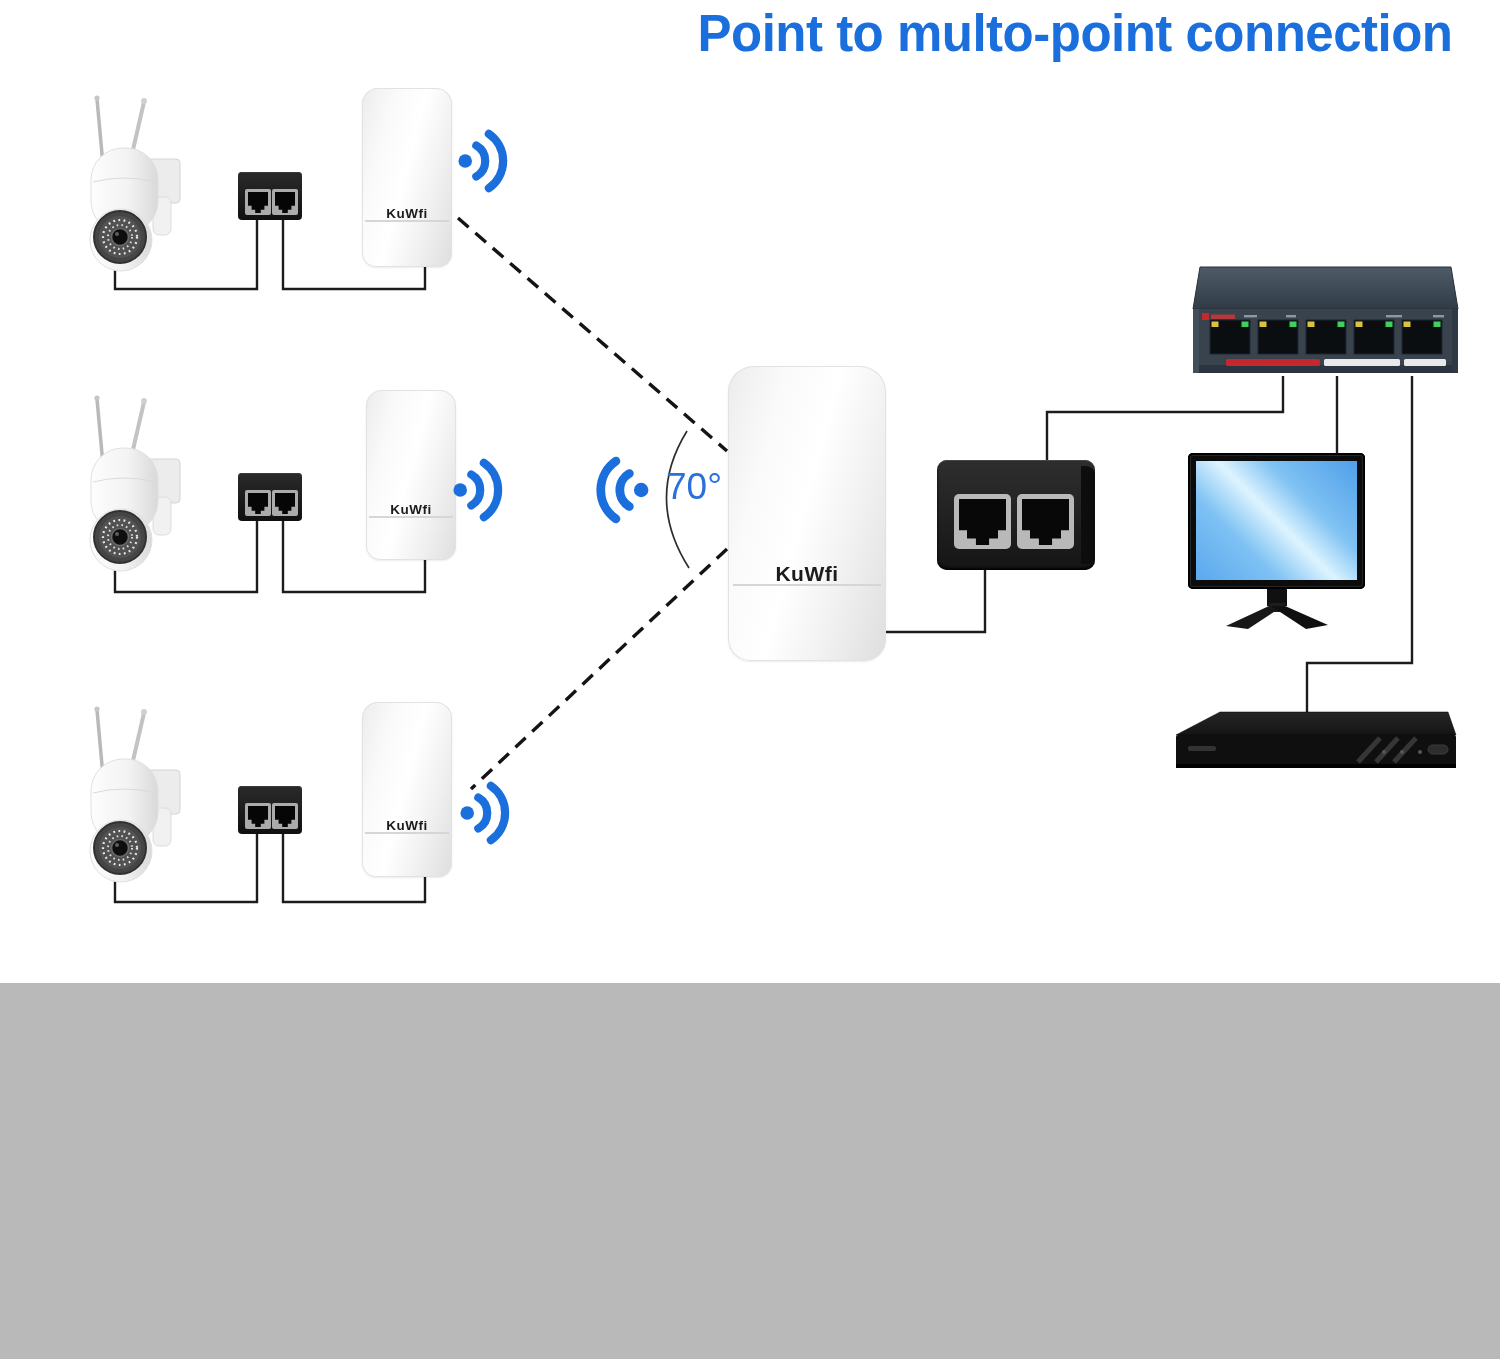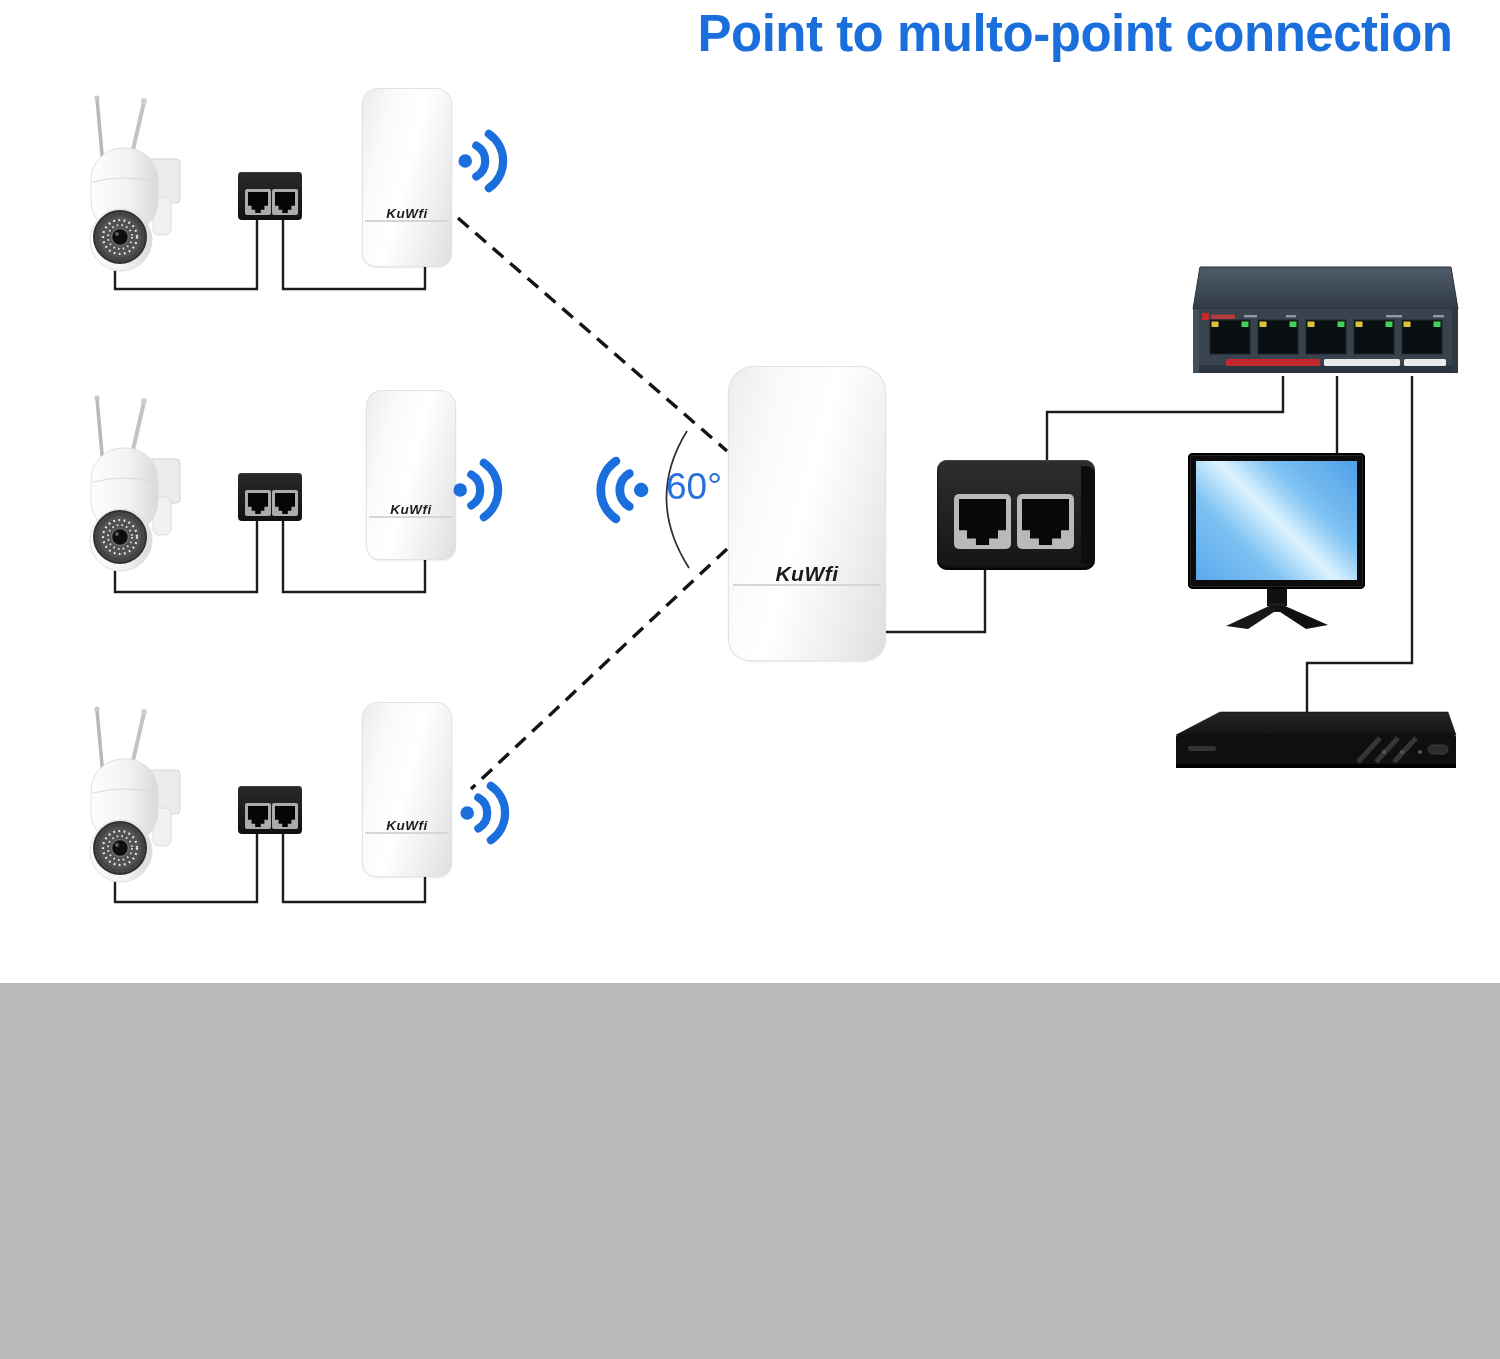--- a/index.html
+++ b/index.html
@@ -19,21 +19,21 @@
   
   .poe-s{position:absolute;width:64px;height:48px;background:linear-gradient(#2a2a2a,#101010);
          border-radius:4px;box-shadow:inset 0 1px 0 #3a3a3a;}
   .poe-s.g1{left:238px;top:172px}.poe-s.g2{left:238px;top:473px}.poe-s.g3{left:238px;top:786px}
   .poe-s .port{position:absolute;top:17px;width:26px;height:26px;background:#ababab;border-radius:2px;}
   .poe-s .port.p1{left:7px}.poe-s .port.p2{left:34px}
   .poe-s .port .jack{position:absolute;left:3px;top:3px;right:3px;bottom:2px;background:#060606;
         clip-path:polygon(0 0,100% 0,100% 66%,82% 66%,82% 85%,64% 85%,64% 100%,36% 100%,36% 85%,18% 85%,18% 66%,0 66%);}
   
   .cpe{position:absolute;background:linear-gradient(105deg,#ececec 0%,#fafafa 25%,#ffffff 48%,#f1f1f1 72%,#dedede 100%);
-       box-shadow:inset 0 0 0 1px #e2e2e2, 0 1px 2px rgba(0,0,0,0.08);font-style:italic;}
+       box-shadow:inset 0 0 0 1px #e2e2e2, 0 1px 2px rgba(0,0,0,0.08);}
   .cpe .seam{position:absolute;left:3%;width:94%;height:2px;background:#d6d6d6;top:74%;}
   .cpe .logo{position:absolute;left:0;width:100%;top:66%;text-align:center;
              font-weight:bold;color:#1c1c1c;letter-spacing:0.5px;}
   .cpe-s{width:90px;border-radius:16px 16px 14px 14px;}
   .cpe-s .logo{font-size:13.5px;}
   .cpe-s.g1{left:362px;top:88px;height:179px}
   .cpe-s.g2{left:366px;top:390px;height:170px}
   .cpe-s.g3{left:362px;top:702px;height:175px}
   .cpe-c{left:728px;top:366px;width:158px;height:295px;border-radius:26px 26px 22px 22px;}
   .cpe-c .logo{font-size:21px;top:66.5%;}
@@ -181,21 +181,21 @@
     <span class="logo">KuWfi</span>
     <div class="seam"></div>
   </div>
   <svg class="wifi g3" viewBox="0 0 60 66">
       <use href="#sym-wifi"></use>
     </svg>
 
   <svg class="wifi center" viewBox="0 0 60 66">
       <use href="#sym-wifi"></use>
     </svg>
-  <div class="angle">60°</div>
+  <div class="angle">70°</div>
   <div class="cpe cpe-c">
     <span class="logo">KuWfi</span>
     <div class="seam"></div>
   </div>
 
   <div class="poe-r">
     <div class="side"></div>
     <div class="port p1">
         <div class="jack"></div>
       </div>

